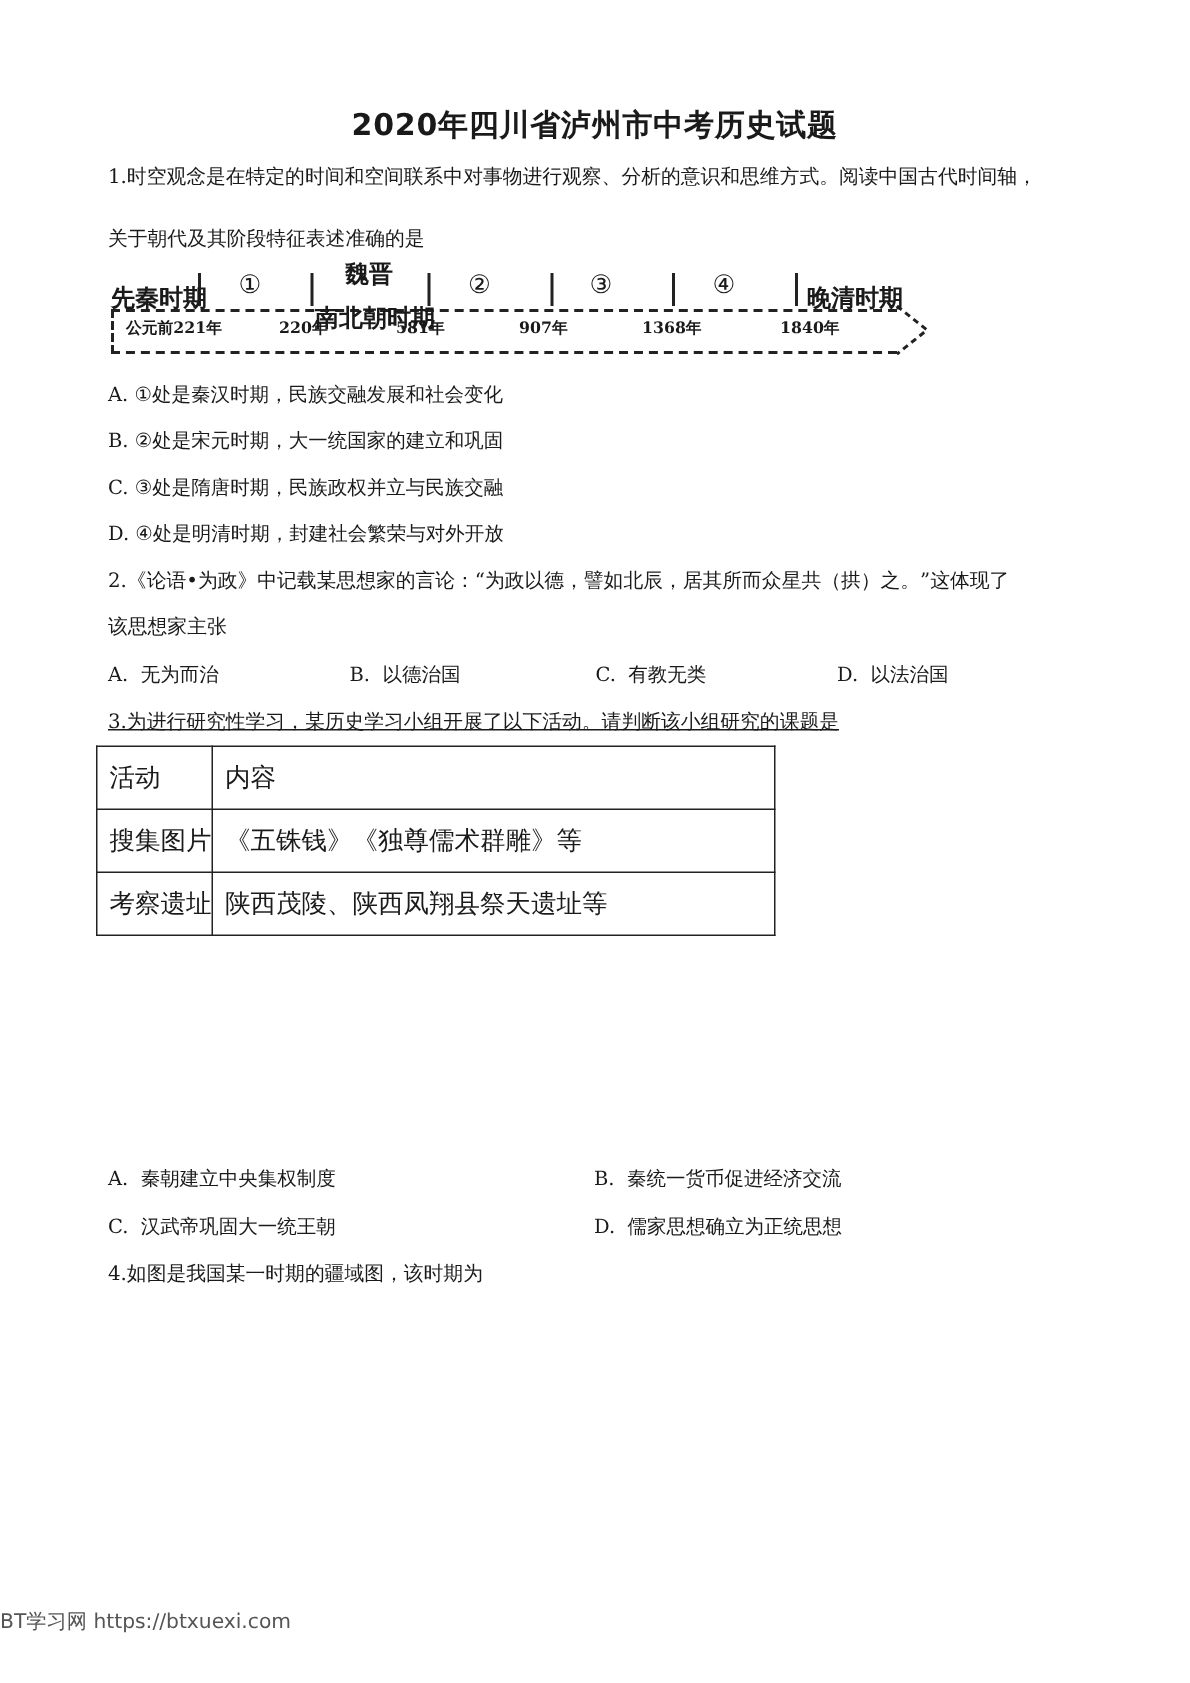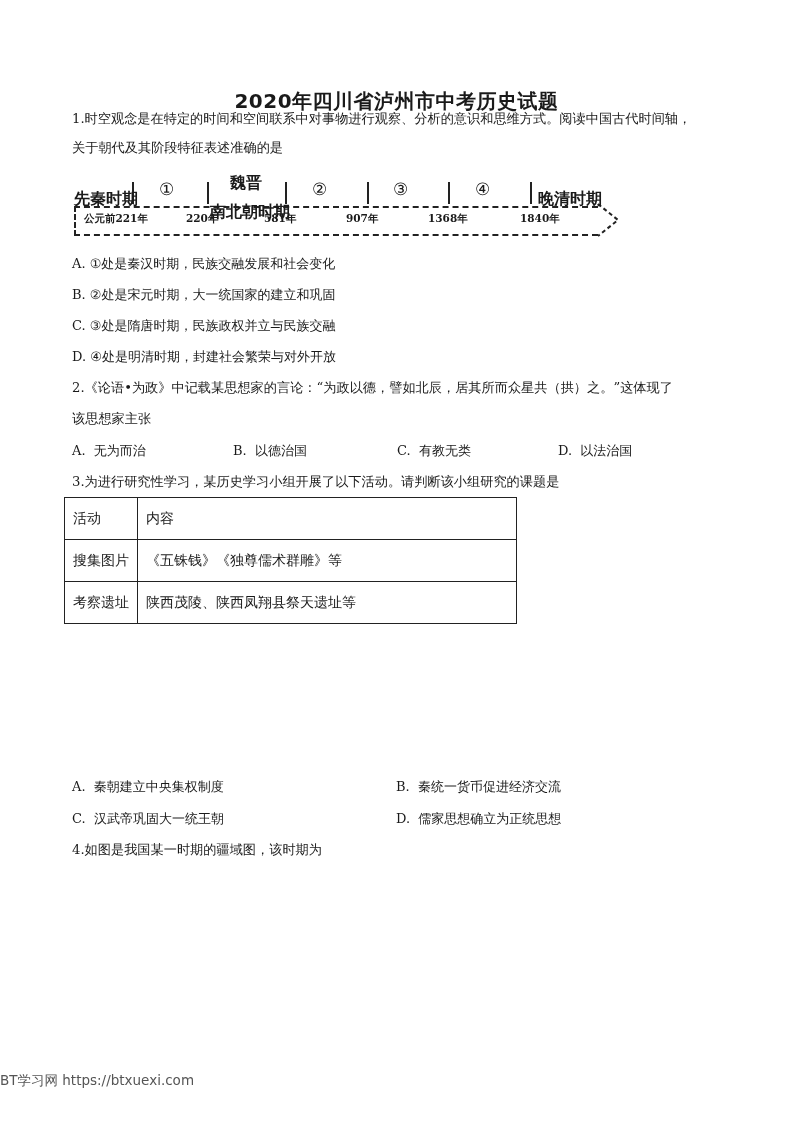--- a/index.html
+++ b/index.html
@@ -1,46 +1,46 @@
 <!DOCTYPE html>
 <html><head>
 <meta charset="utf-8">
 <style>
   html, body { margin: 0; padding: 0; background: #ffffff; }
   body { width: 793px; height: 1122px; position: relative; overflow: hidden;
          font-family: "DejaVu Serif", "Liberation Serif", serif; color: #1a1a1a; }
   .abs { position: absolute; white-space: nowrap; }
-  .title { left: 0; width: 793px; top: 88px; text-align: center; font-size: 20px; font-weight: bold;
+  .title { left: 0; width: 793px; top: 70px; text-align: center; font-size: 20px; font-weight: bold;
            font-family: "DejaVu Sans", "Liberation Sans", sans-serif; letter-spacing: 0.5px; }
   .p { font-size: 13.2px; line-height: 16px; }
   .opt { font-size: 13px; line-height: 16px; }
   
   .timeline { position: absolute; left: 70px; top: 170px; width: 560px; height: 72px; }
   .tl-box { position: absolute; left: 4px; top: 36px; width: 522px; height: 26px;
             border-top: 2px dashed #222; border-bottom: 2px dashed #222; border-left: 2px dashed #222; }
   .tl-arrow { position: absolute; left: 526px; top: 28px; width: 30px; height: 44px; }
   .tl-tick { position: absolute; top: 12px; width: 2px; height: 22px; background: #222; }
   .tl-period { position: absolute; font-size: 16px; font-weight: bold; white-space: nowrap;
                font-family: "DejaVu Sans", "Liberation Sans", sans-serif; }
   .tl-circle { position: absolute; top: 9px; font-size: 17px; white-space: nowrap; }
   .tl-year { position: absolute; top: 42px; font-size: 10.5px; font-weight: bold; white-space: nowrap; }
   
   table.act { position: absolute; left: 64px; top: 497px; border-collapse: collapse; width: 453px; }
-  table.act td { border: 1px solid #222; height: 41px; padding: 0 0 0 8px; font-size: 14px; white-space: nowrap; }
+  table.act td { border: 1px solid #222; height: 41px; padding: 0 0 0 8px; font-size: 17px; white-space: nowrap; }
   table.act td.c1 { width: 64px; }
   .footer { left: 0; width: 793px; top: 1072px; text-align: left; font-size: 13.5px; color: #555;
             font-family: "DejaVu Sans", "Liberation Sans", sans-serif; }
 </style>
 </head>
 <body>
 
 <div class="abs title">2020年四川省泸州市中考历史试题</div>
 
 <div class="abs p" style="left:72px; top:111px;">1.时空观念是在特定的时间和空间联系中对事物进行观察、分析的意识和思维方式。阅读中国古代时间轴，</div>
-<div class="abs p" style="left:72px; top:140px;">关于朝代及其阶段特征表述准确的是</div>
+<div class="abs p" style="left:72px; top:152px;">关于朝代及其阶段特征表述准确的是</div>
 
 <div class="timeline">
   <div class="tl-box"></div>
   <svg class="tl-arrow" viewBox="0 0 30 44">
     <polyline points="2,6 22,22 2,38" fill="none" stroke="#222" stroke-width="2" stroke-dasharray="4,3"></polyline>
   </svg>
 
   <div class="tl-tick" style="left:62px;"></div>
   <div class="tl-tick" style="left:137px;"></div>
   <div class="tl-tick" style="left:215px;"></div>
@@ -70,21 +70,21 @@
 <div class="abs opt" style="left:72px; top:318px;"><span>C.</span> <span>③处是隋唐时期，民族政权并立与民族交融</span></div>
 <div class="abs opt" style="left:72px; top:349px;"><span>D.</span> <span>④处是明清时期，封建社会繁荣与对外开放</span></div>
 
 <div class="abs p" style="left:72px; top:380px;">2.《论语•为政》中记载某思想家的言论：“为政以德，譬如北辰，居其所而众星共（拱）之。”这体现了</div>
 <div class="abs p" style="left:72px; top:411px;">该思想家主张</div>
 <div class="abs opt" style="left:72px; top:443px;"><span>A.</span>&nbsp; <span>无为而治</span></div>
 <div class="abs opt" style="left:233px; top:443px;"><span>B.</span>&nbsp; <span>以德治国</span></div>
 <div class="abs opt" style="left:397px; top:443px;"><span>C.</span>&nbsp; <span>有教无类</span></div>
 <div class="abs opt" style="left:558px; top:443px;"><span>D.</span>&nbsp; <span>以法治国</span></div>
 
-<div class="abs p" style="left:72px; top:474px;">3.为进行研究性学习，某历史学习小组开展了以下活动。请判断该小组研究的课题是</div>
+<div class="abs p" style="left:72px; top:474px;text-decoration:underline;">3.为进行研究性学习，某历史学习小组开展了以下活动。请判断该小组研究的课题是</div>
 
 <table class="act">
   <tbody>
       <tr>
     <td class="c1">活动</td>
     <td>内容</td>
   </tr>
   <tr>
     <td class="c1">搜集图片</td>
     <td>《五铢钱》《独尊儒术群雕》等</td>

